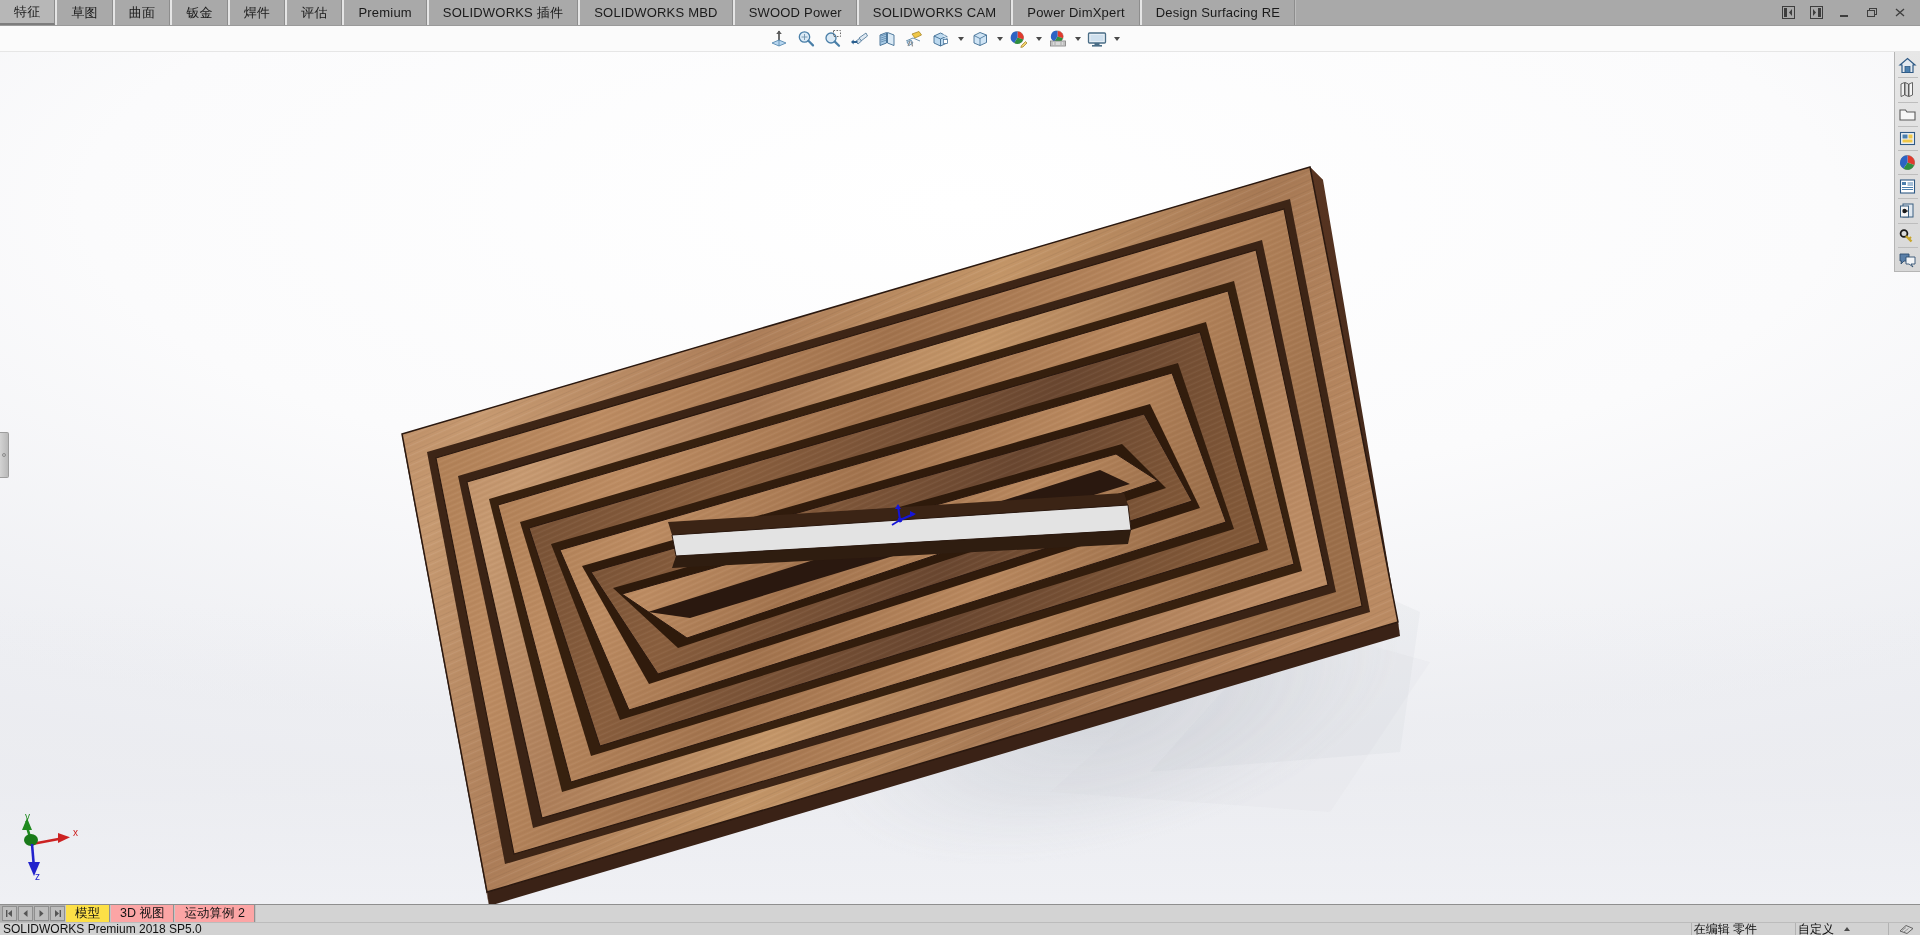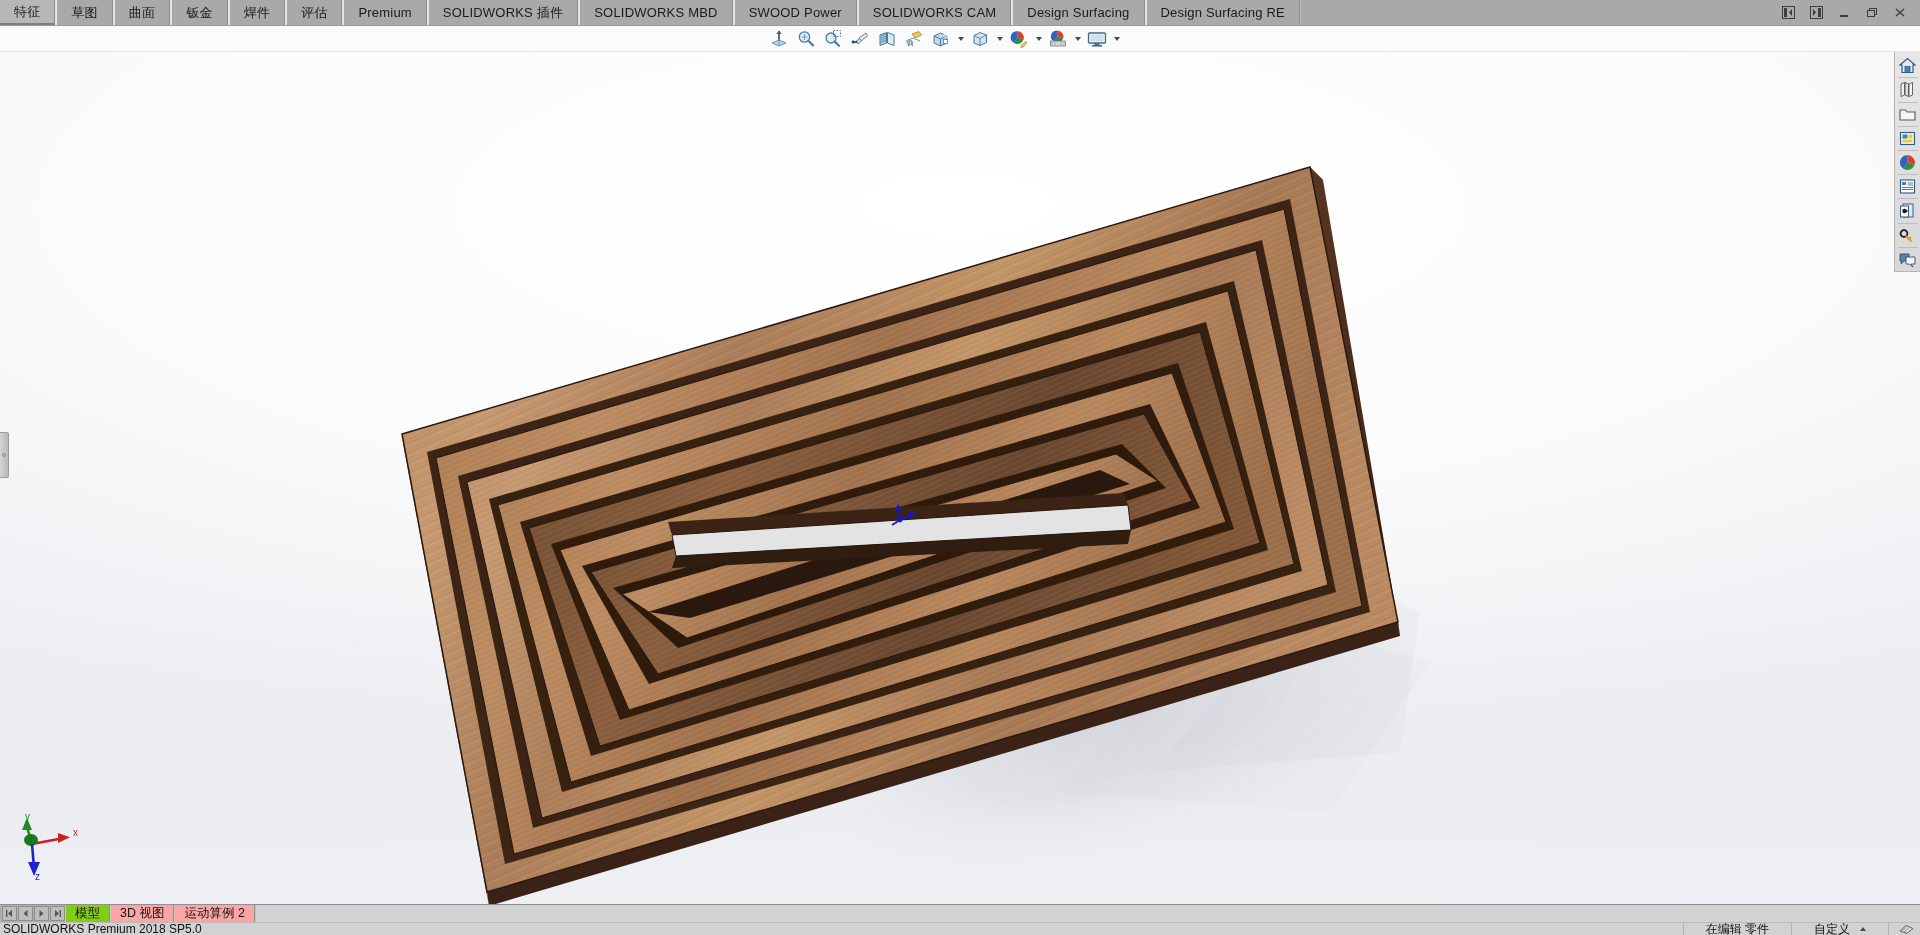--- a/index.html
+++ b/index.html
@@ -122,35 +122,35 @@
     width: 15px; height: 15px; background: #bdbdbd; border: 1px solid #8f8f8f;
     display:flex; align-items:center; justify-content:center; cursor:default;
   }
   .navbtn svg { display:block; }
   .btab {
     display:flex;align-items:center;padding:0 9px;
     font-size: 12.5px; color:#141414; white-space:nowrap;
     background:#fca5a5; border-right:1px solid #909090; border-left:1px solid #c6c6c6;
     cursor:default;
   }
-  .btab.active { background:#84cc16; }
+  .btab.active { background:#fde047; }
   .btabfill { flex:1; background:#d3d3d3; border-left:1px solid #c2c2c2;}
 
   
   .statusbar {
     position: absolute; left: 0; top: 922px; width: 1920px; height: 13px;
     background: #d2d2d2; border-top: 1px solid #bcbcbc;
     display:flex; align-items:center;
-    font-size: 12px; color: #111;
+    font-size: 12px; color: #111; gap: 36px;
   }
   .sb-left { padding-left: 3px; white-space: nowrap; }
   .sb-spacer { flex: 1; }
   .sb-cell {
     border-left: 1px solid #b2b2b2; height: 13px;
-    display:flex;align-items:center; padding: 0 22px; white-space:nowrap;
+    display:flex;align-items:center; padding: 0 2px; white-space:nowrap;
   }
   .sb-caret { width:0;height:0;border-left:3.5px solid transparent;border-right:3.5px solid transparent;border-bottom:4px solid #4a4a4a; margin-left:10px;}
   .sb-icon { padding: 0 6px 0 10px; display:flex;align-items:center;}
 </style>
 </head>
 <body>
 
 <div id="app">
 
   <div class="tabbar">
@@ -182,21 +182,21 @@
         <div class="cmdtab">
           <span>SOLIDWORKS MBD</span>
         </div>
         <div class="cmdtab">
           <span>SWOOD Power</span>
         </div>
         <div class="cmdtab">
           <span>SOLIDWORKS CAM</span>
         </div>
         <div class="cmdtab">
-          <span>Design Surfacing</span>
+          <span>Power DimXpert</span>
         </div>
         <div class="cmdtab">
           <span>Design Surfacing RE</span>
         </div>
       </div>
     <div class="tabbar-fill"></div>
     <div class="wincontrols">
 
       <div class="wbtn">
         <svg width="13" height="13" viewBox="0 0 13 13">

